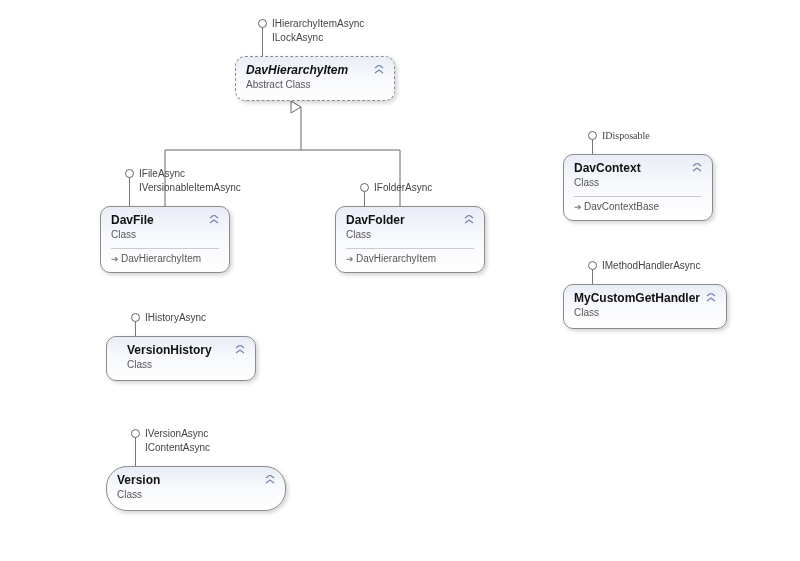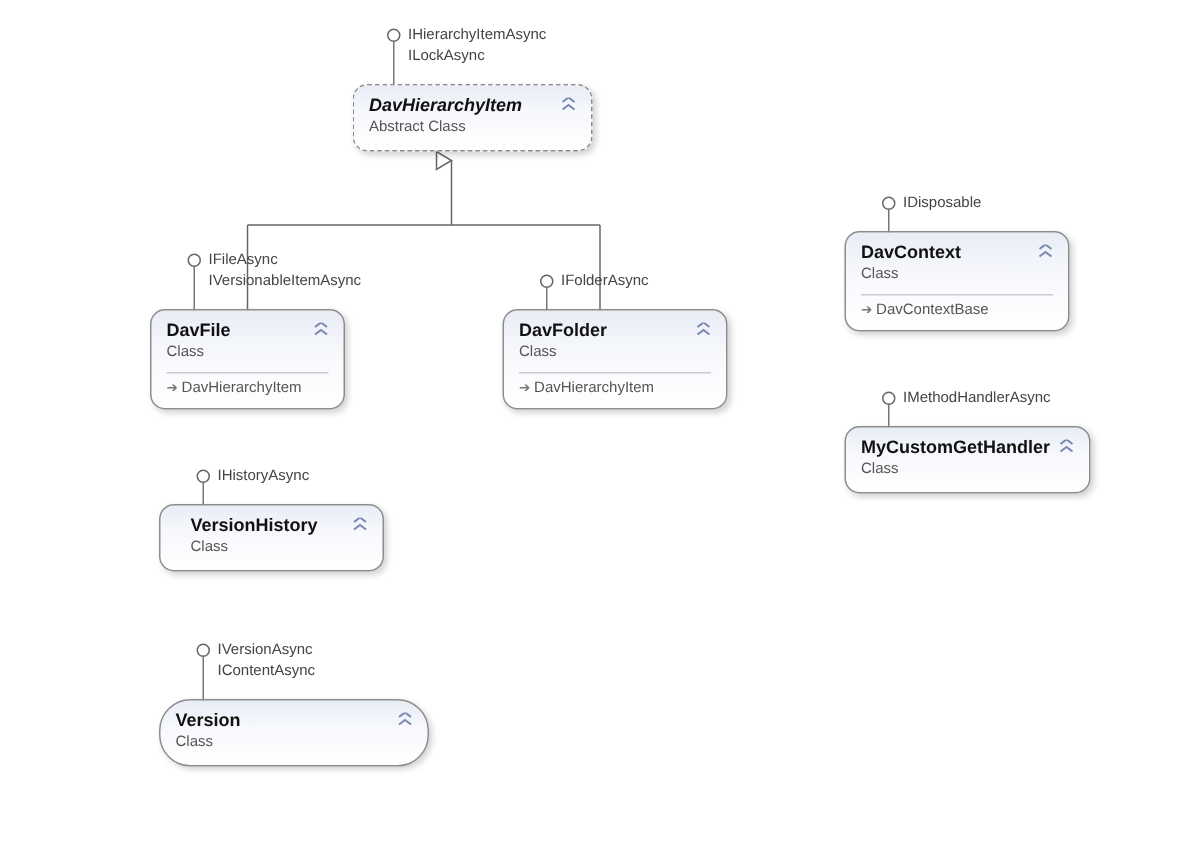--- a/index.html
+++ b/index.html
@@ -172,21 +172,21 @@
     <div class="chevrons">
       <svg width="12" height="10">
           <path d="M2 3 L6 0 L10 3 M2 8 L6 5 L10 8" stroke="#7a89b0" stroke-width="1.4" fill="none"></path>
         </svg>
     </div>
     <div class="class-name">DavFolder</div>
     <div class="class-sub">Class</div>
     <div class="class-base arrow-base">DavHierarchyItem</div>
   </div>
 
-  <div class="lollipop" style="left:588px; top:128px;">
+  <div class="lollipop" style="left:588px; top:128px;font-family:Liberation Serif, serif;">
     <div class="lollipop-row">
       <span class="lollipop-circle"></span>
       <span class="lollipop-label">IDisposable</span>
     </div>
   </div>
   <div class="lollipop-stem" style="left:592px; top:139px; height:16px;"></div>
 
   <div class="class-box" style="left:563px; top:154px; width:150px;">
     <div class="chevrons">
       <svg width="12" height="10">

